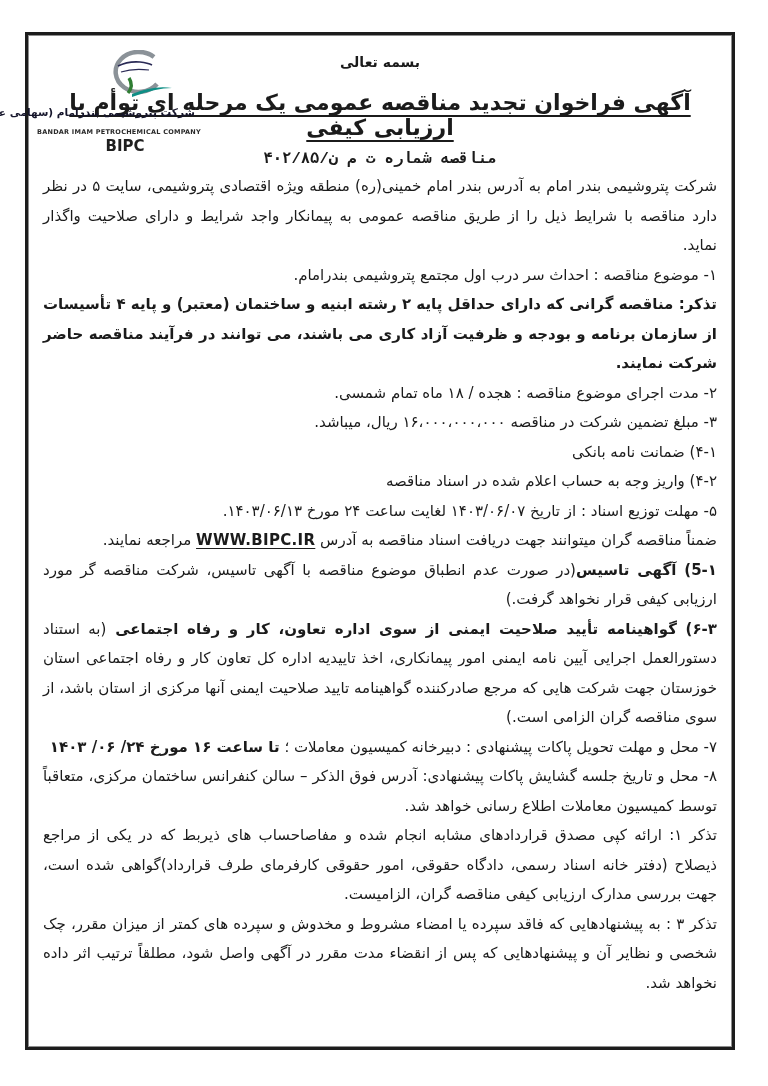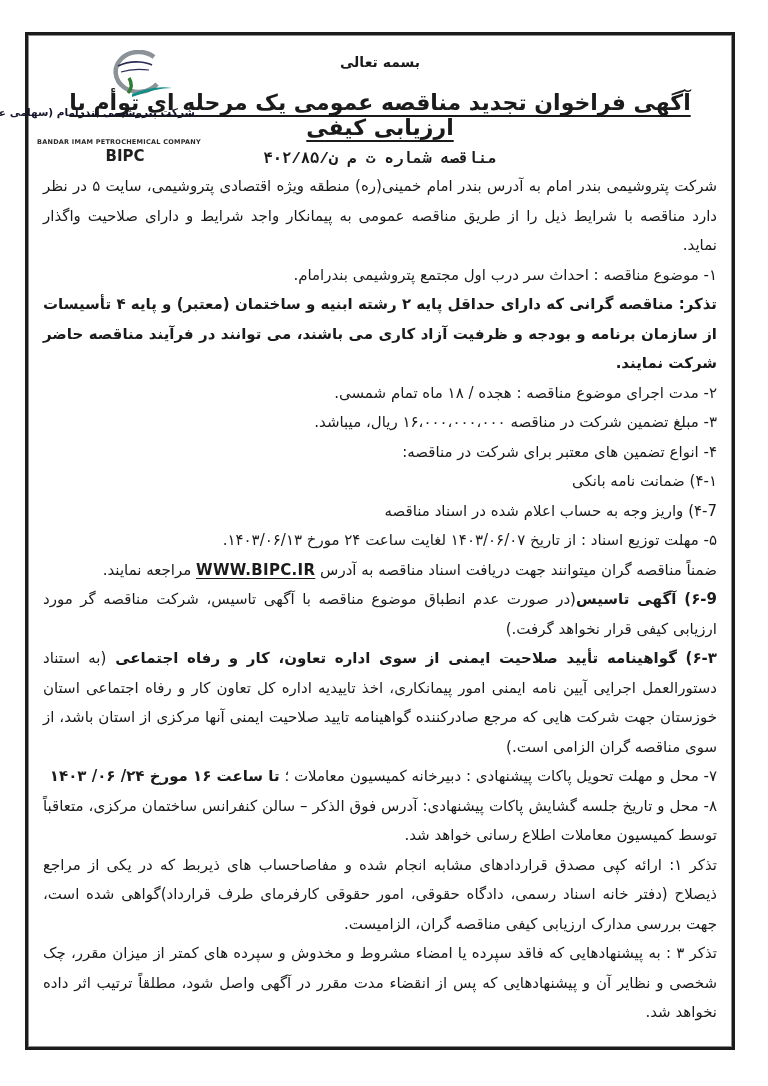--- a/index.html
+++ b/index.html
@@ -20,21 +20,21 @@
   .doc-title{
     font-size:22px;font-weight:bold;margin-top:11px;display:inline-block;
     text-decoration:underline;text-underline-offset:5px;text-decoration-thickness:1.5px;
   }
   .title-wrap{margin-top:9px;}
   .tender-no{font-size:15.5px;font-weight:bold;margin-top:9px;font-family:Liberation Mono, monospace;}
   .logo{
     position:absolute;top:-4px;left:6px;width:152px;text-align:center;direction:rtl;
   }
   .logo .fa-calligraphy{font-size:11.5px;font-weight:bold;color:#15152b;margin-top:1px;white-space:nowrap;transform:scale(.92);}
-  .logo .en-name{font-size:6.5px;letter-spacing:.25px;color:#2a2a2a;margin-top:19px;font-weight:bold;white-space:nowrap;}
+  .logo .en-name{font-size:6.5px;letter-spacing:.25px;color:#2a2a2a;margin-top:9px;font-weight:bold;white-space:nowrap;}
   .logo .abbr{font-size:15px;font-weight:bold;color:#1f1f1f;margin-top:1px;}
   .doc-body{
     direction:rtl;text-align:justify;font-size:15px;line-height:29.5px;margin-top:4px;
   }
   .doc-body p{margin:0;}
   .doc-body .b{font-weight:bold;}
   .doc-body .u{text-decoration:underline;text-underline-offset:3px;}
   .doc-body .latin{font-family:"DejaVu Sans",sans-serif;letter-spacing:.3px;}
 </style>
 </head>
@@ -62,26 +62,25 @@
       </div>
       <div class="tender-no">مناقصه شماره ت م ن/۴۰۲/۸۵</div>
     </div>
 
     <div class="doc-body">
         <p><span>شرکت پتروشیمی بندر امام به آدرس بندر امام خمینی(ره) منطقه ویژه اقتصادی پتروشیمی، سایت ۵ در نظر دارد مناقصه با شرایط ذیل را از طریق مناقصه عمومی به پیمانکار واجد شرایط و دارای صلاحیت واگذار نماید.</span></p>
         <p><span>۱- موضوع مناقصه : احداث سر درب اول مجتمع پتروشیمی بندرامام.</span></p>
         <p><span class="b">تذکر: مناقصه گرانی که دارای حداقل پایه ۲ رشته ابنیه و ساختمان (معتبر) و پایه ۴ تأسیسات از سازمان برنامه و بودجه و ظرفیت آزاد کاری می باشند، می توانند در فرآیند مناقصه حاضر شرکت نمایند.</span></p>
         <p><span>۲- مدت اجرای موضوع مناقصه : هجده / ۱۸ ماه تمام شمسی.</span></p>
         <p><span>۳- مبلغ تضمین شرکت در مناقصه ۱۶،۰۰۰،۰۰۰،۰۰۰ ریال، میباشد.</span></p>
-        <p><span>۴- انواع تضمین های معتبر برای شرکت در مناقصه:</span></p>
         <p><span>۴-۱) ضمانت نامه بانکی</span></p>
-        <p><span>۴-7) واریز وجه به حساب اعلام شده در اسناد مناقصه</span></p>
+        <p><span>۴-۲) واریز وجه به حساب اعلام شده در اسناد مناقصه</span></p>
         <p><span>۵- مهلت توزیع اسناد : از تاریخ ۱۴۰۳/۰۶/۰۷ لغایت ساعت ۲۴ مورخ ۱۴۰۳/۰۶/۱۳.</span></p>
         <p><span>ضمناً مناقصه گران میتوانند جهت دریافت اسناد مناقصه به آدرس </span><span class="b u latin" dir="ltr">WWW.BIPC.IR</span><span> مراجعه نمایند.</span></p>
-        <p><span class="b">۶-9) آگهی تاسیس</span><span>(در صورت عدم انطباق موضوع مناقصه با آگهی تاسیس، شرکت مناقصه گر مورد ارزیابی کیفی قرار نخواهد گرفت.)</span></p>
+        <p><span class="b">5-۱) آگهی تاسیس</span><span>(در صورت عدم انطباق موضوع مناقصه با آگهی تاسیس، شرکت مناقصه گر مورد ارزیابی کیفی قرار نخواهد گرفت.)</span></p>
         <p><span class="b">۶-۳) گواهینامه تأیید صلاحیت ایمنی از سوی اداره تعاون، کار و رفاه اجتماعی </span><span>(به استناد دستورالعمل اجرایی آیین نامه ایمنی امور پیمانکاری، اخذ تاییدیه اداره کل تعاون کار و رفاه اجتماعی استان خوزستان جهت شرکت هایی که مرجع صادرکننده گواهینامه تایید صلاحیت ایمنی آنها مرکزی از استان باشد، از سوی مناقصه گران الزامی است.)</span></p>
         <p><span>۷- محل و مهلت تحویل پاکات پیشنهادی : دبیرخانه کمیسیون معاملات ؛ </span><span class="b">تا ساعت ۱۶ مورخ ۲۴/ ۰۶/ ۱۴۰۳</span></p>
         <p><span>۸- محل و تاریخ جلسه گشایش پاکات پیشنهادی: آدرس فوق الذکر – سالن کنفرانس ساختمان مرکزی، متعاقباً توسط کمیسیون معاملات اطلاع رسانی خواهد شد.</span></p>
         <p><span>تذکر ۱: ارائه کپی مصدق قراردادهای مشابه انجام شده و مفاصاحساب های ذیربط که در یکی از مراجع ذیصلاح (دفتر خانه اسناد رسمی، دادگاه حقوقی، امور حقوقی کارفرمای طرف قرارداد)گواهی شده است، جهت بررسی مدارک ارزیابی کیفی مناقصه گران، الزامیست.</span></p>
         <p><span>تذکر ۳ : به پیشنهادهایی که فاقد سپرده یا امضاء مشروط و مخدوش و سپرده های کمتر از میزان مقرر، چک شخصی و نظایر آن و پیشنهادهایی که پس از انقضاء مدت مقرر در آگهی واصل شود، مطلقاً ترتیب اثر داده نخواهد شد.</span></p>
       </div>
 
   </div>
 </div>
 

